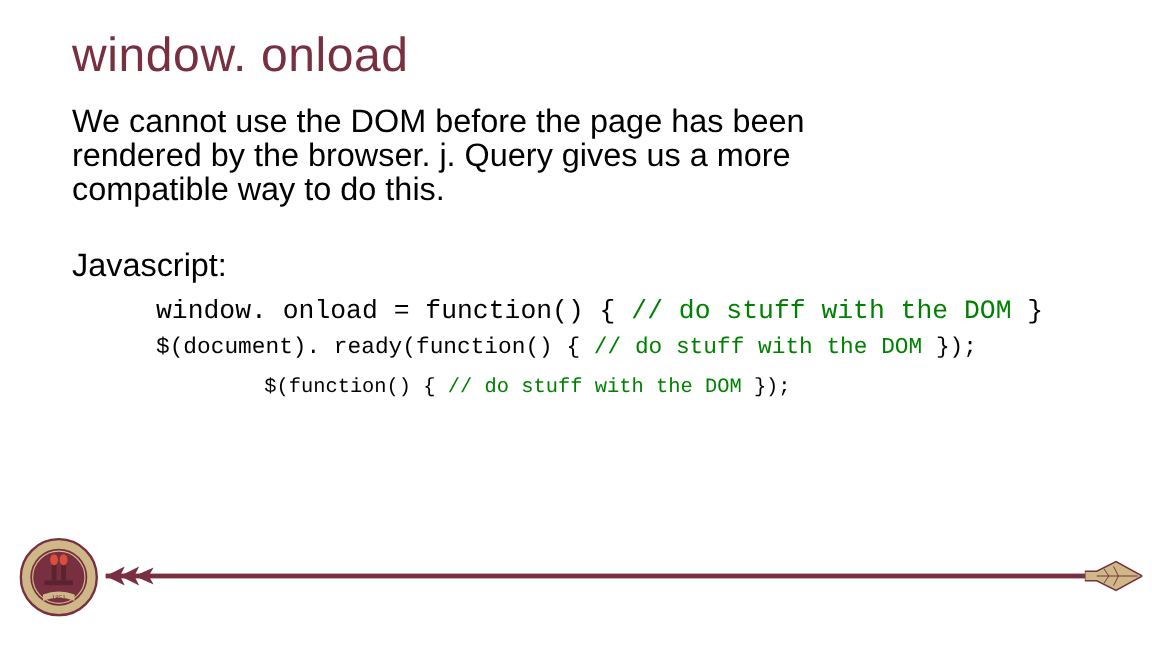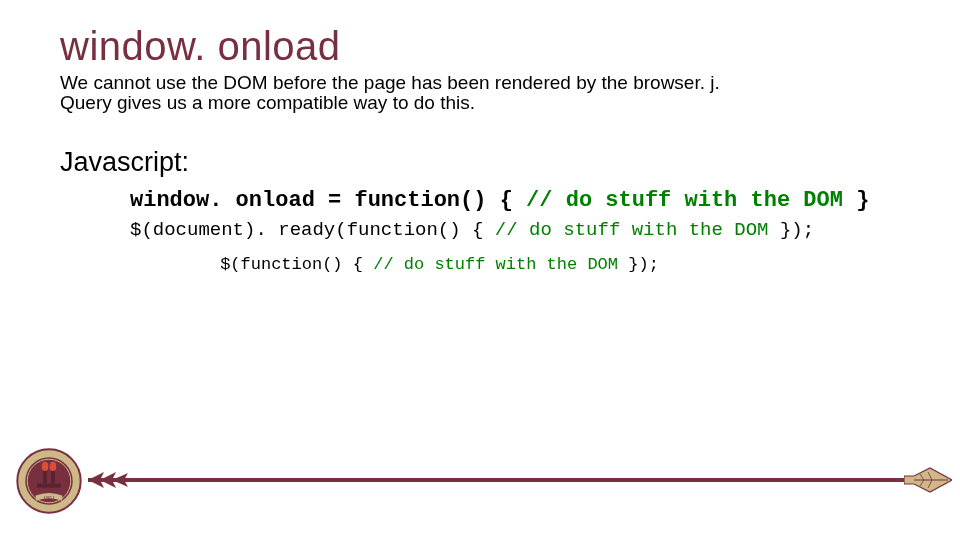--- a/index.html
+++ b/index.html
@@ -22,44 +22,43 @@
     border-radius: 10px;
   }
   .title {
     font-size: 40px;
     font-weight: 400;
     color: #782f40;
     letter-spacing: 0.5px;
     margin-top: 4px;
   }
   .intro {
-    font-size: 19px;
+    font-size: 27px;
     line-height: 1.05;
-    margin-top: 4px;
+    margin-top: 18px;
     max-width: 830px;
   }
   .label {
     font-size: 27px;
     margin-top: 34px;
   }
   .label2 {
     font-size: 27px;
     margin-top: 6px;
   }
   .or {
     font-size: 27px;
     margin-top: 10px;
   }
   .code1 {
     font-family: "Courier New", Courier, monospace;
     font-size: 22px;
     margin-left: 70px;
     margin-top: 10px;
     white-space: pre;
-    font-weight: bold;
   }
   .code2 {
     font-family: Liberation Mono, monospace;
     font-size: 19px;
     margin-left: 70px;
     margin-top: 6px;
     white-space: pre;
   }
   .code3 {
     font-family: "Courier New", Courier, monospace;

